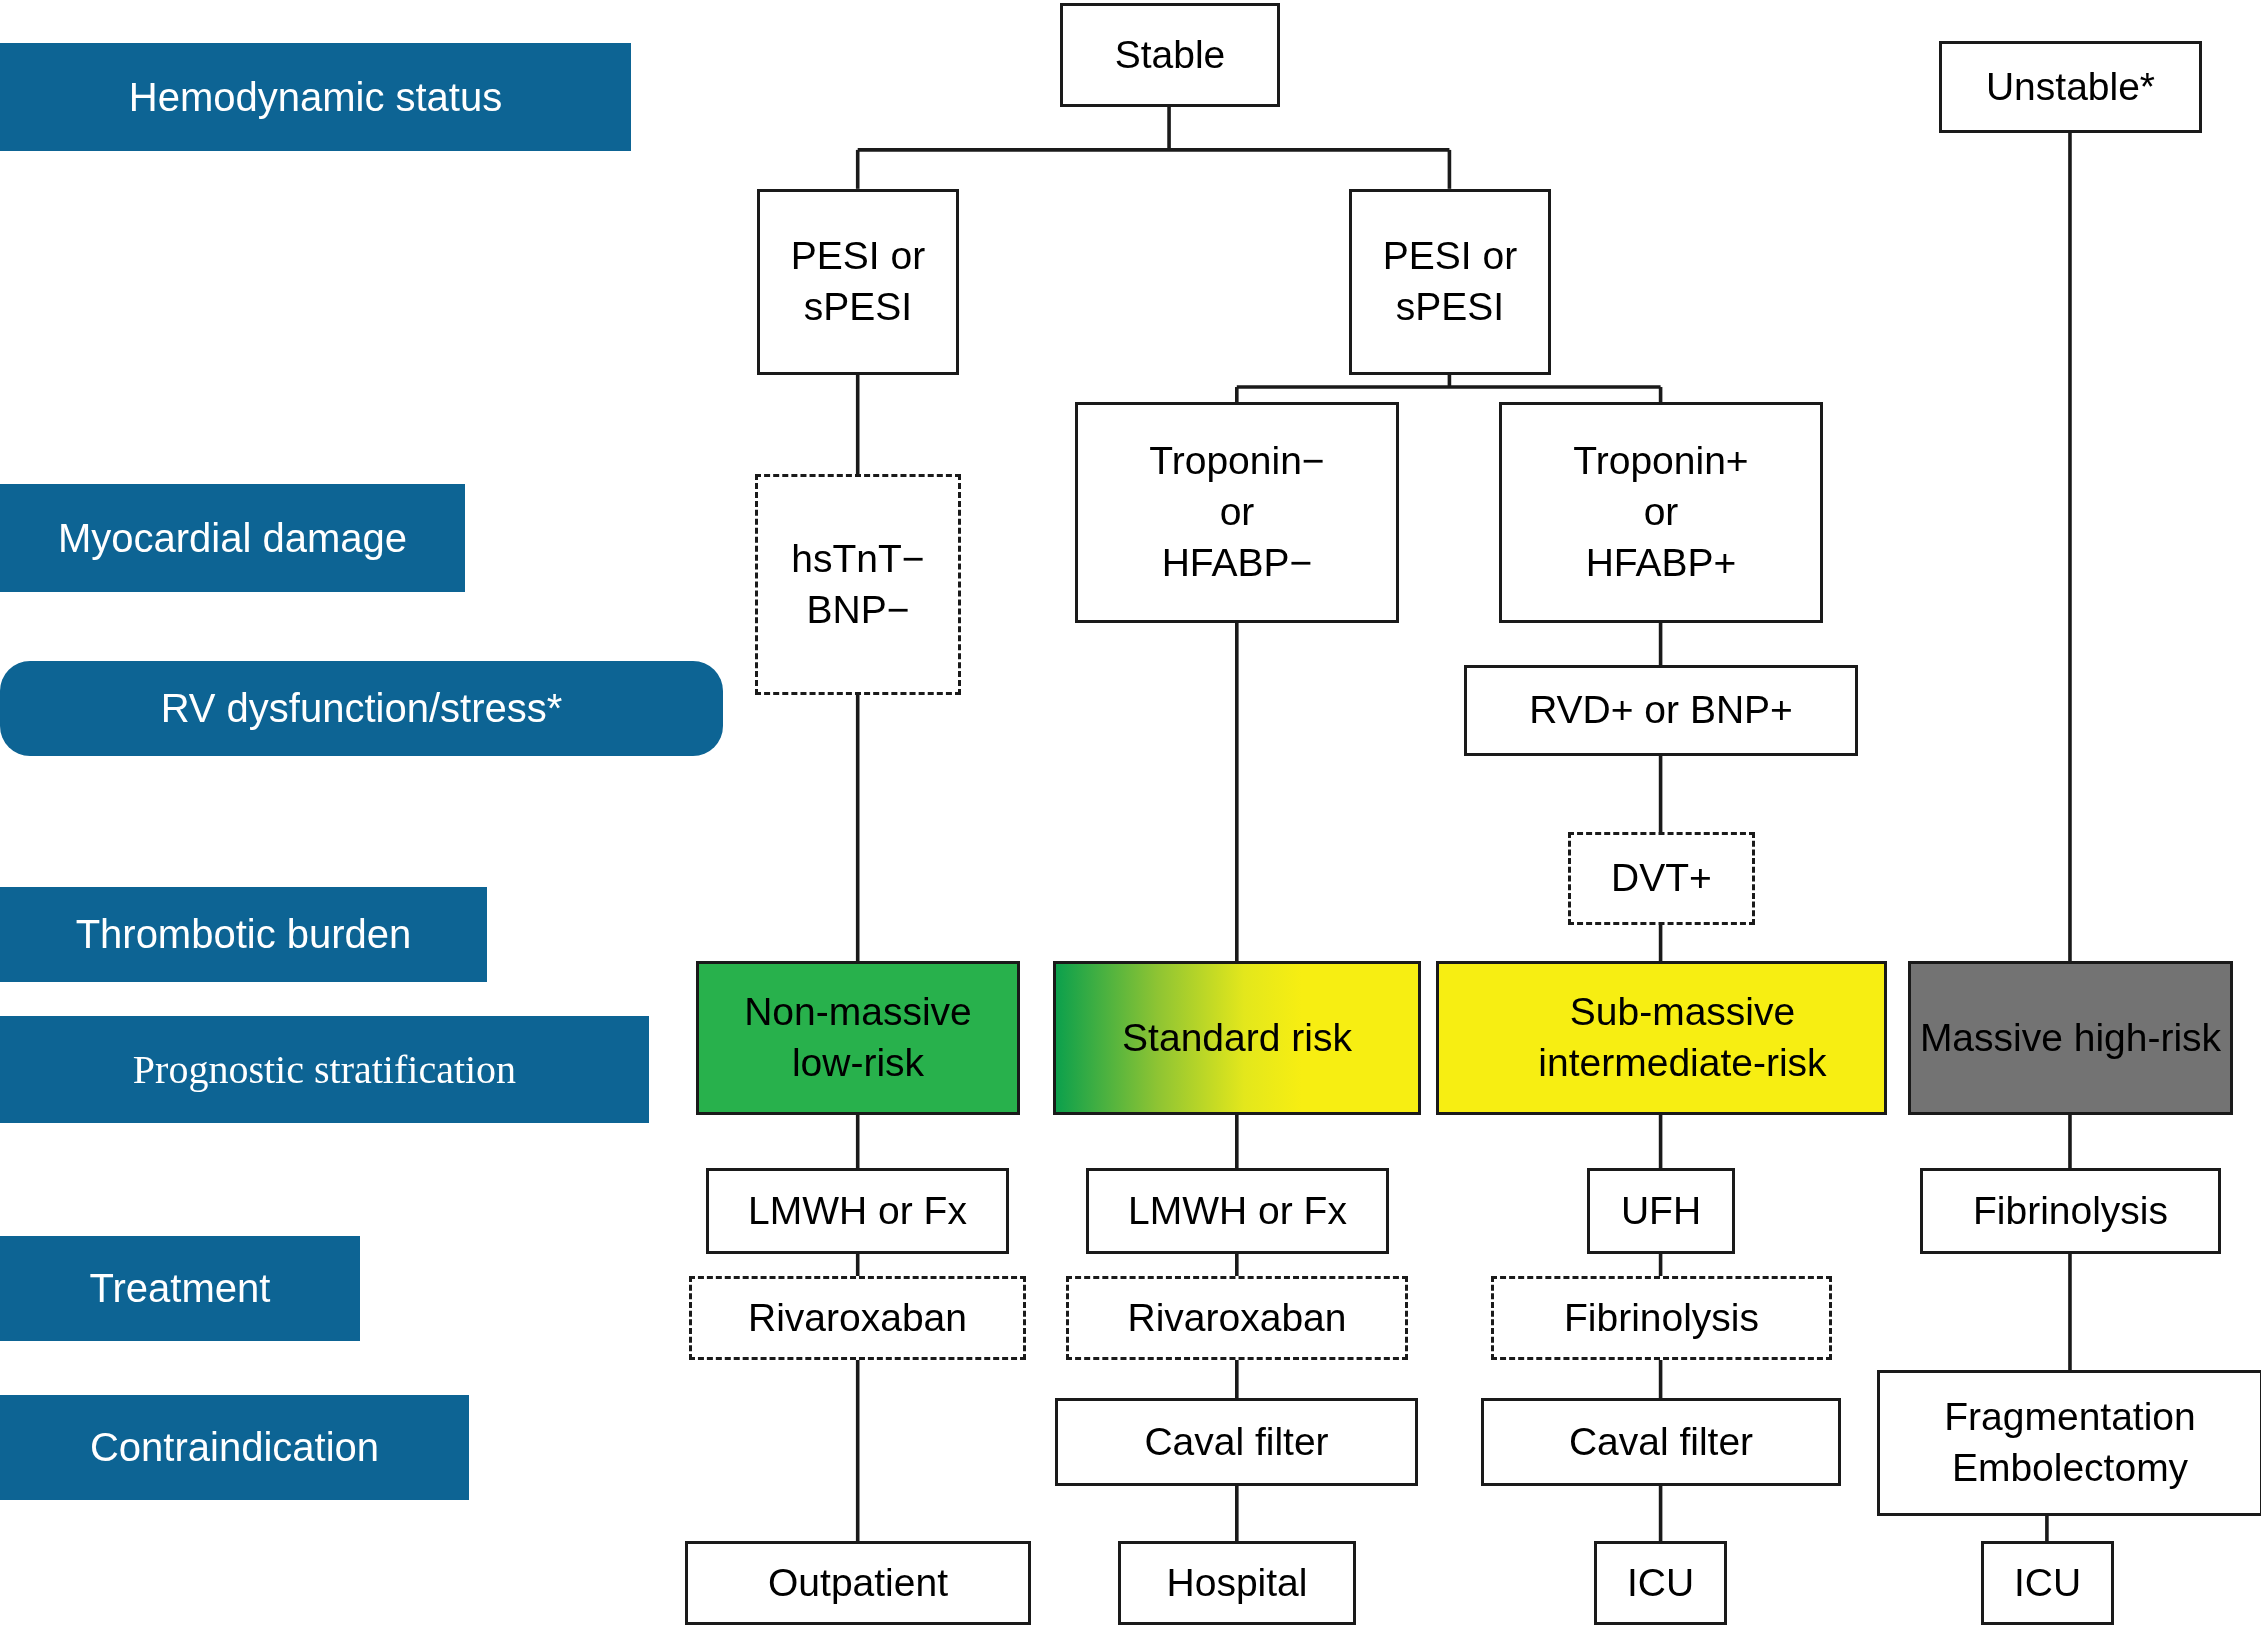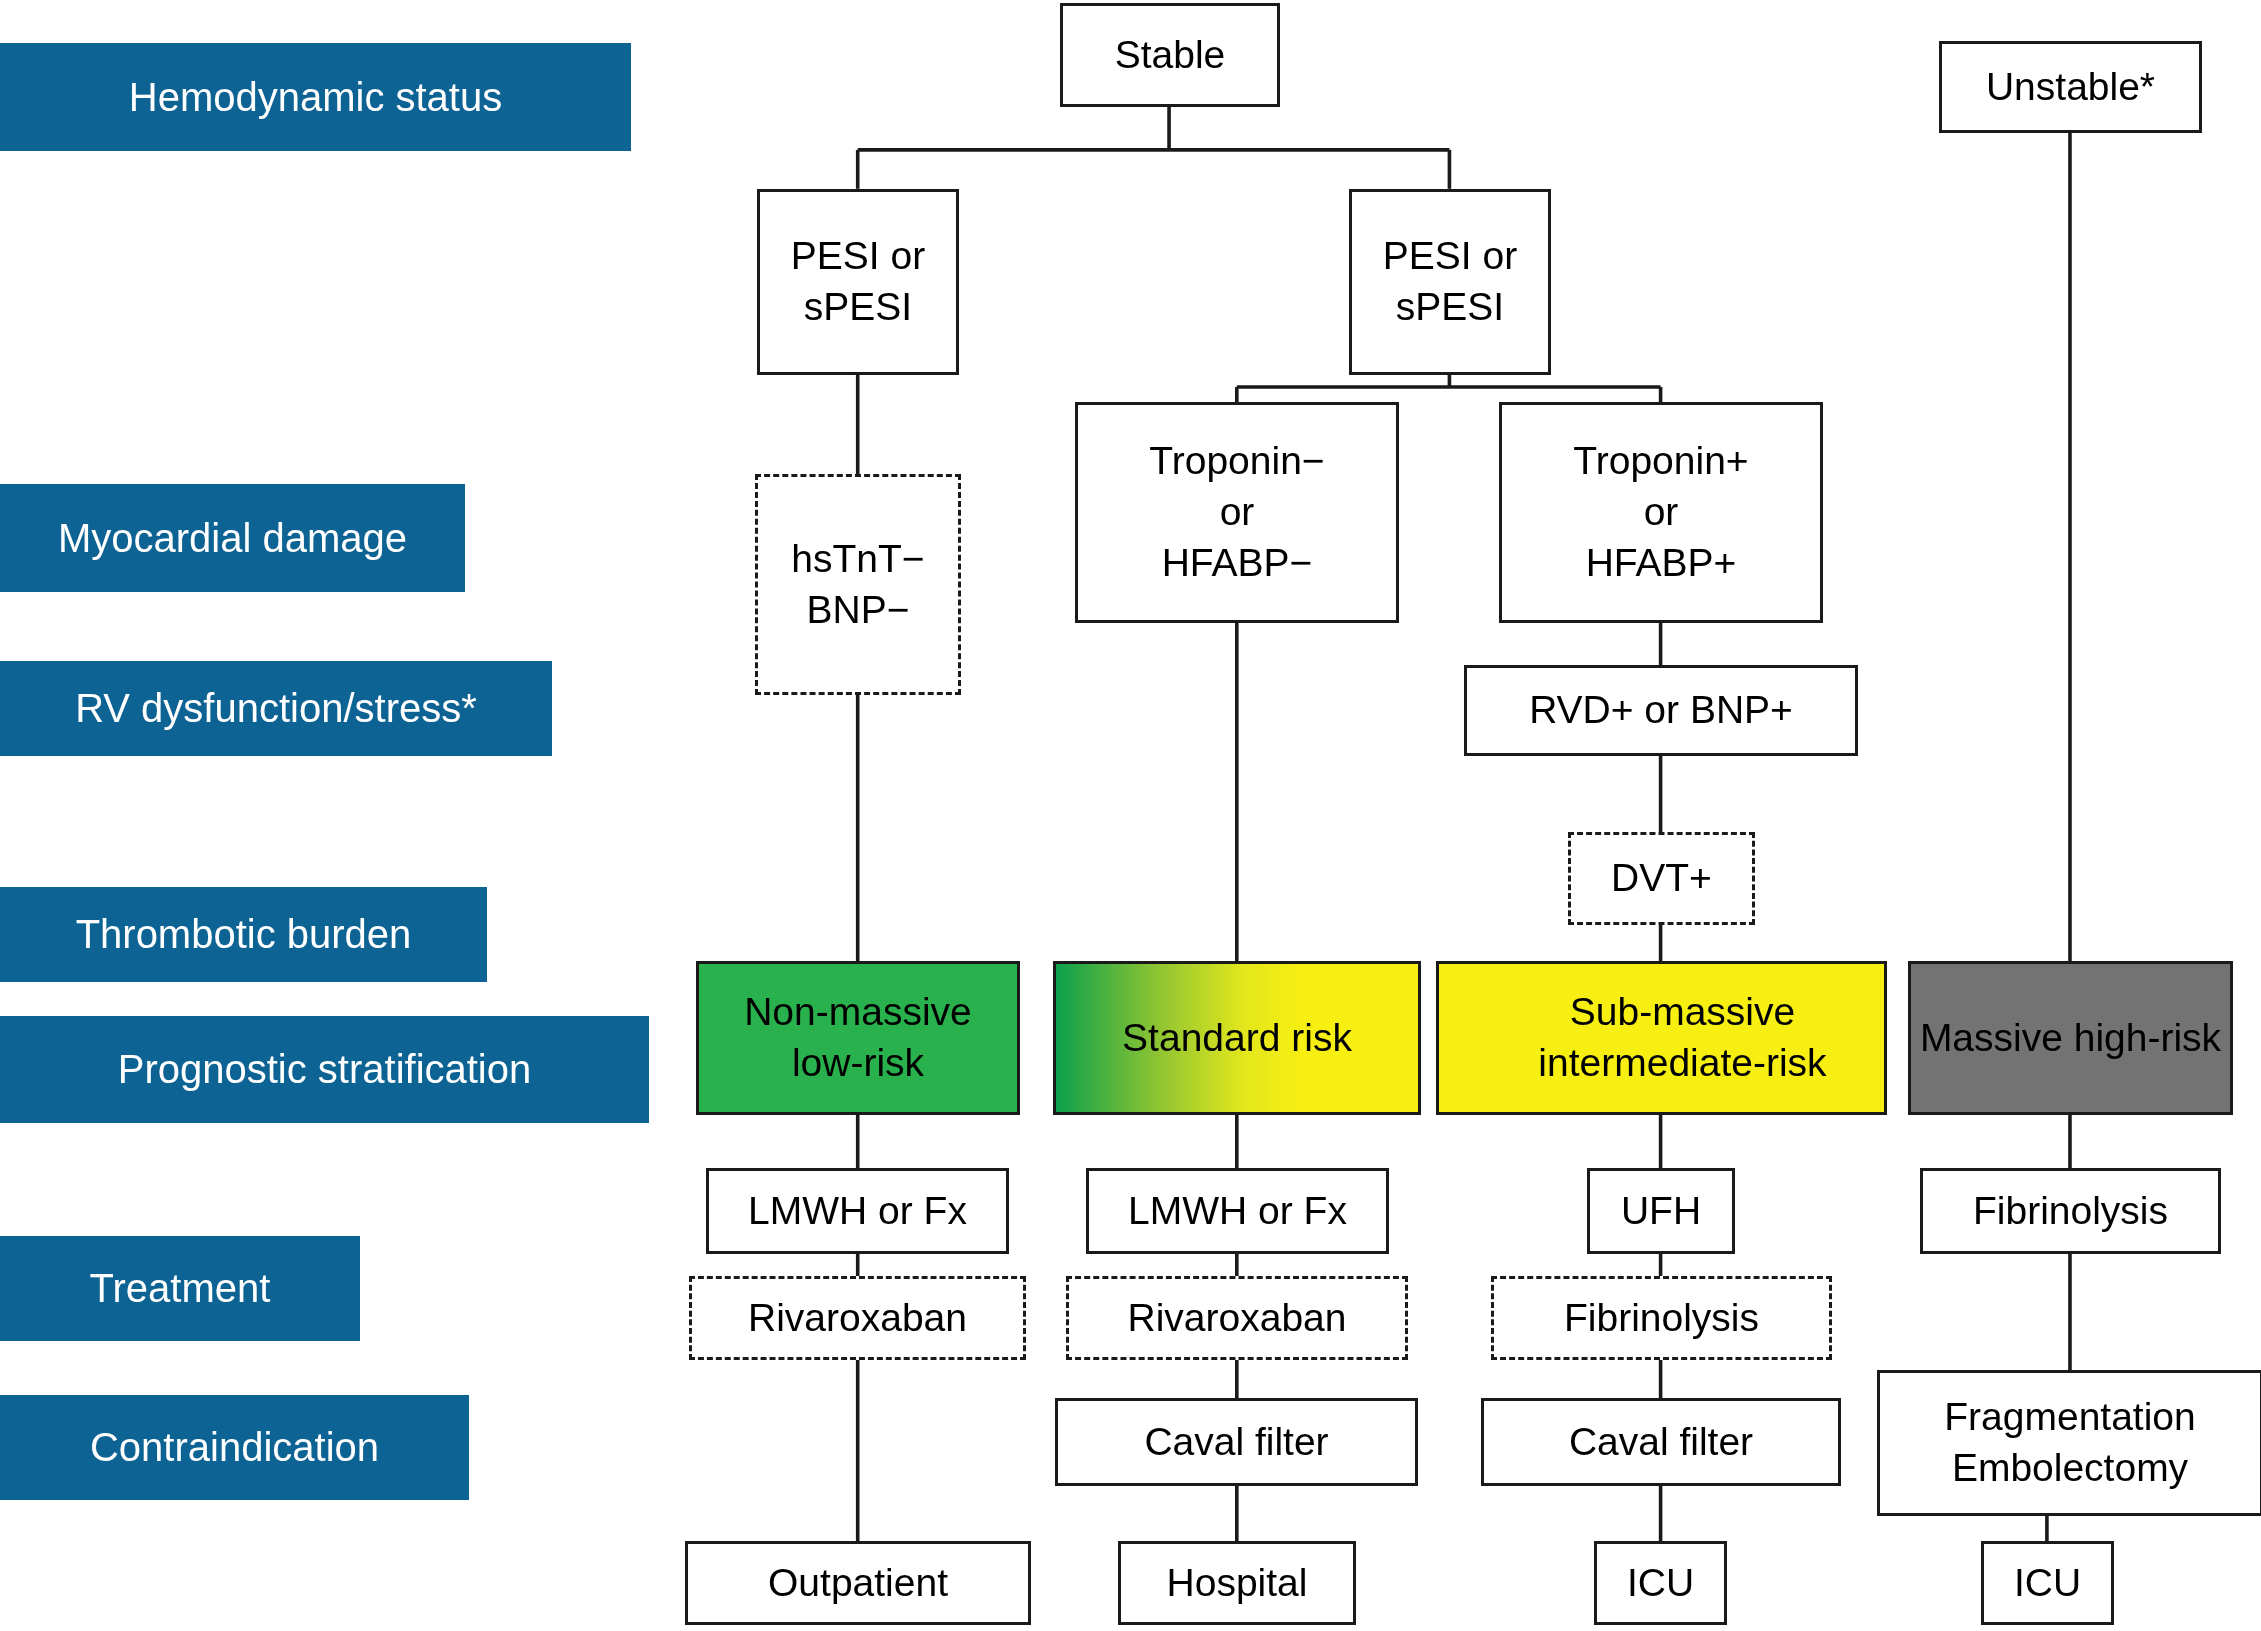--- a/index.html
+++ b/index.html
@@ -102,23 +102,23 @@
 
       <line x1="2872" y1="183" x2="2872" y2="1335"></line>
       <line x1="2872" y1="1544" x2="2872" y2="1622"></line>
       <line x1="2872" y1="1738" x2="2872" y2="1902"></line>
       <line x1="2840" y1="2101" x2="2840" y2="2140"></line>
     </g>
   </svg>
 
   <div class="bar" style="top:43px; width:631px; height:108px;">Hemodynamic status</div>
   <div class="bar" style="top:484px; width:465px; height:108px;">Myocardial damage</div>
-  <div class="bar" style="top:661px; width:552px; height:95px;">RV dysfunction/stress*</div>
+  <div class="bar" style="top:661px; width:723px; height:95px;border-radius:30px;">RV dysfunction/stress*</div>
   <div class="bar" style="top:887px; width:487px; height:95px;">Thrombotic burden</div>
-  <div class="bar" style="top:1016px; width:649px; height:107px;">Prognostic stratification</div>
+  <div class="bar" style="top:1016px; width:649px; height:107px;font-family:Liberation Serif, serif;">Prognostic stratification</div>
   <div class="bar" style="top:1236px; width:360px; height:105px;">Treatment</div>
   <div class="bar" style="top:1395px; width:469px; height:105px;">Contraindication</div>
 
   <div class="box" style="left:1060px; top:2.9px; width:220px; height:104px;">Stable</div>
   <div class="box" style="left:1939px; top:41px; width:263px; height:92px;">Unstable*</div>
 
   <div class="box" style="left:757px; top:189px; width:202px; height:186px;">PESI or
 sPESI</div>
   <div class="box" style="left:1349px; top:189px; width:202px; height:186px;">PESI or
 sPESI</div>

